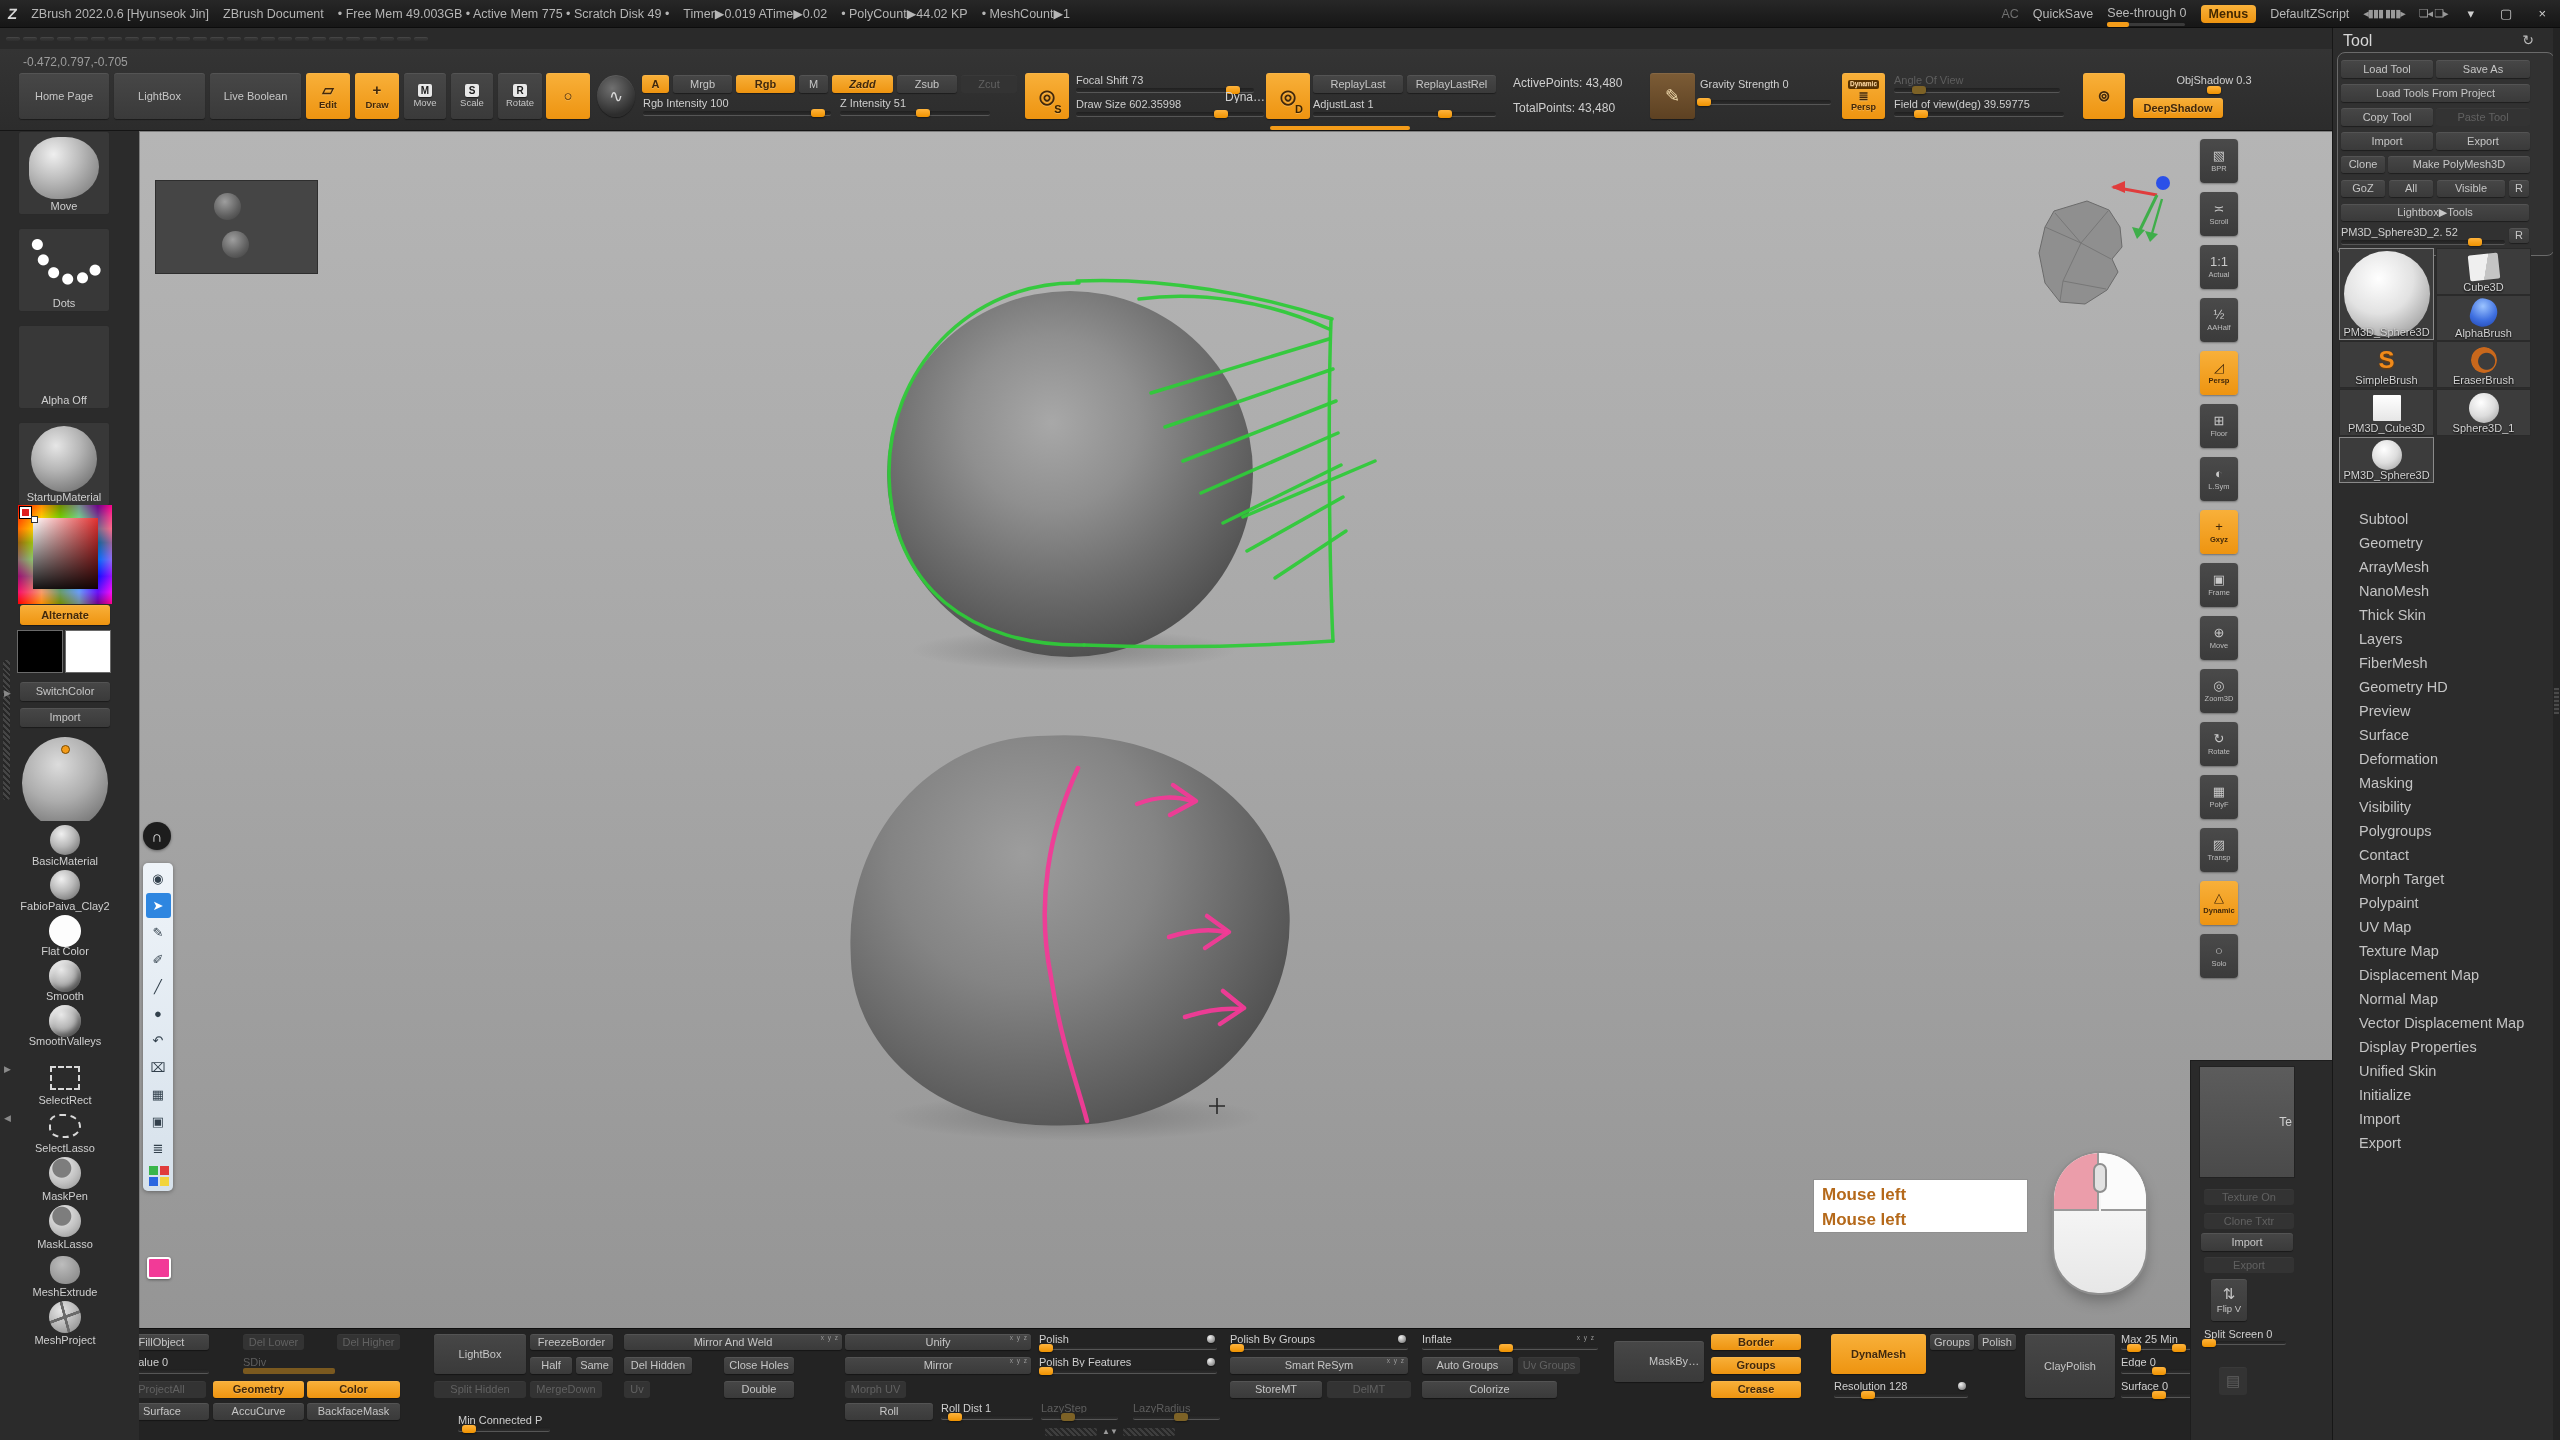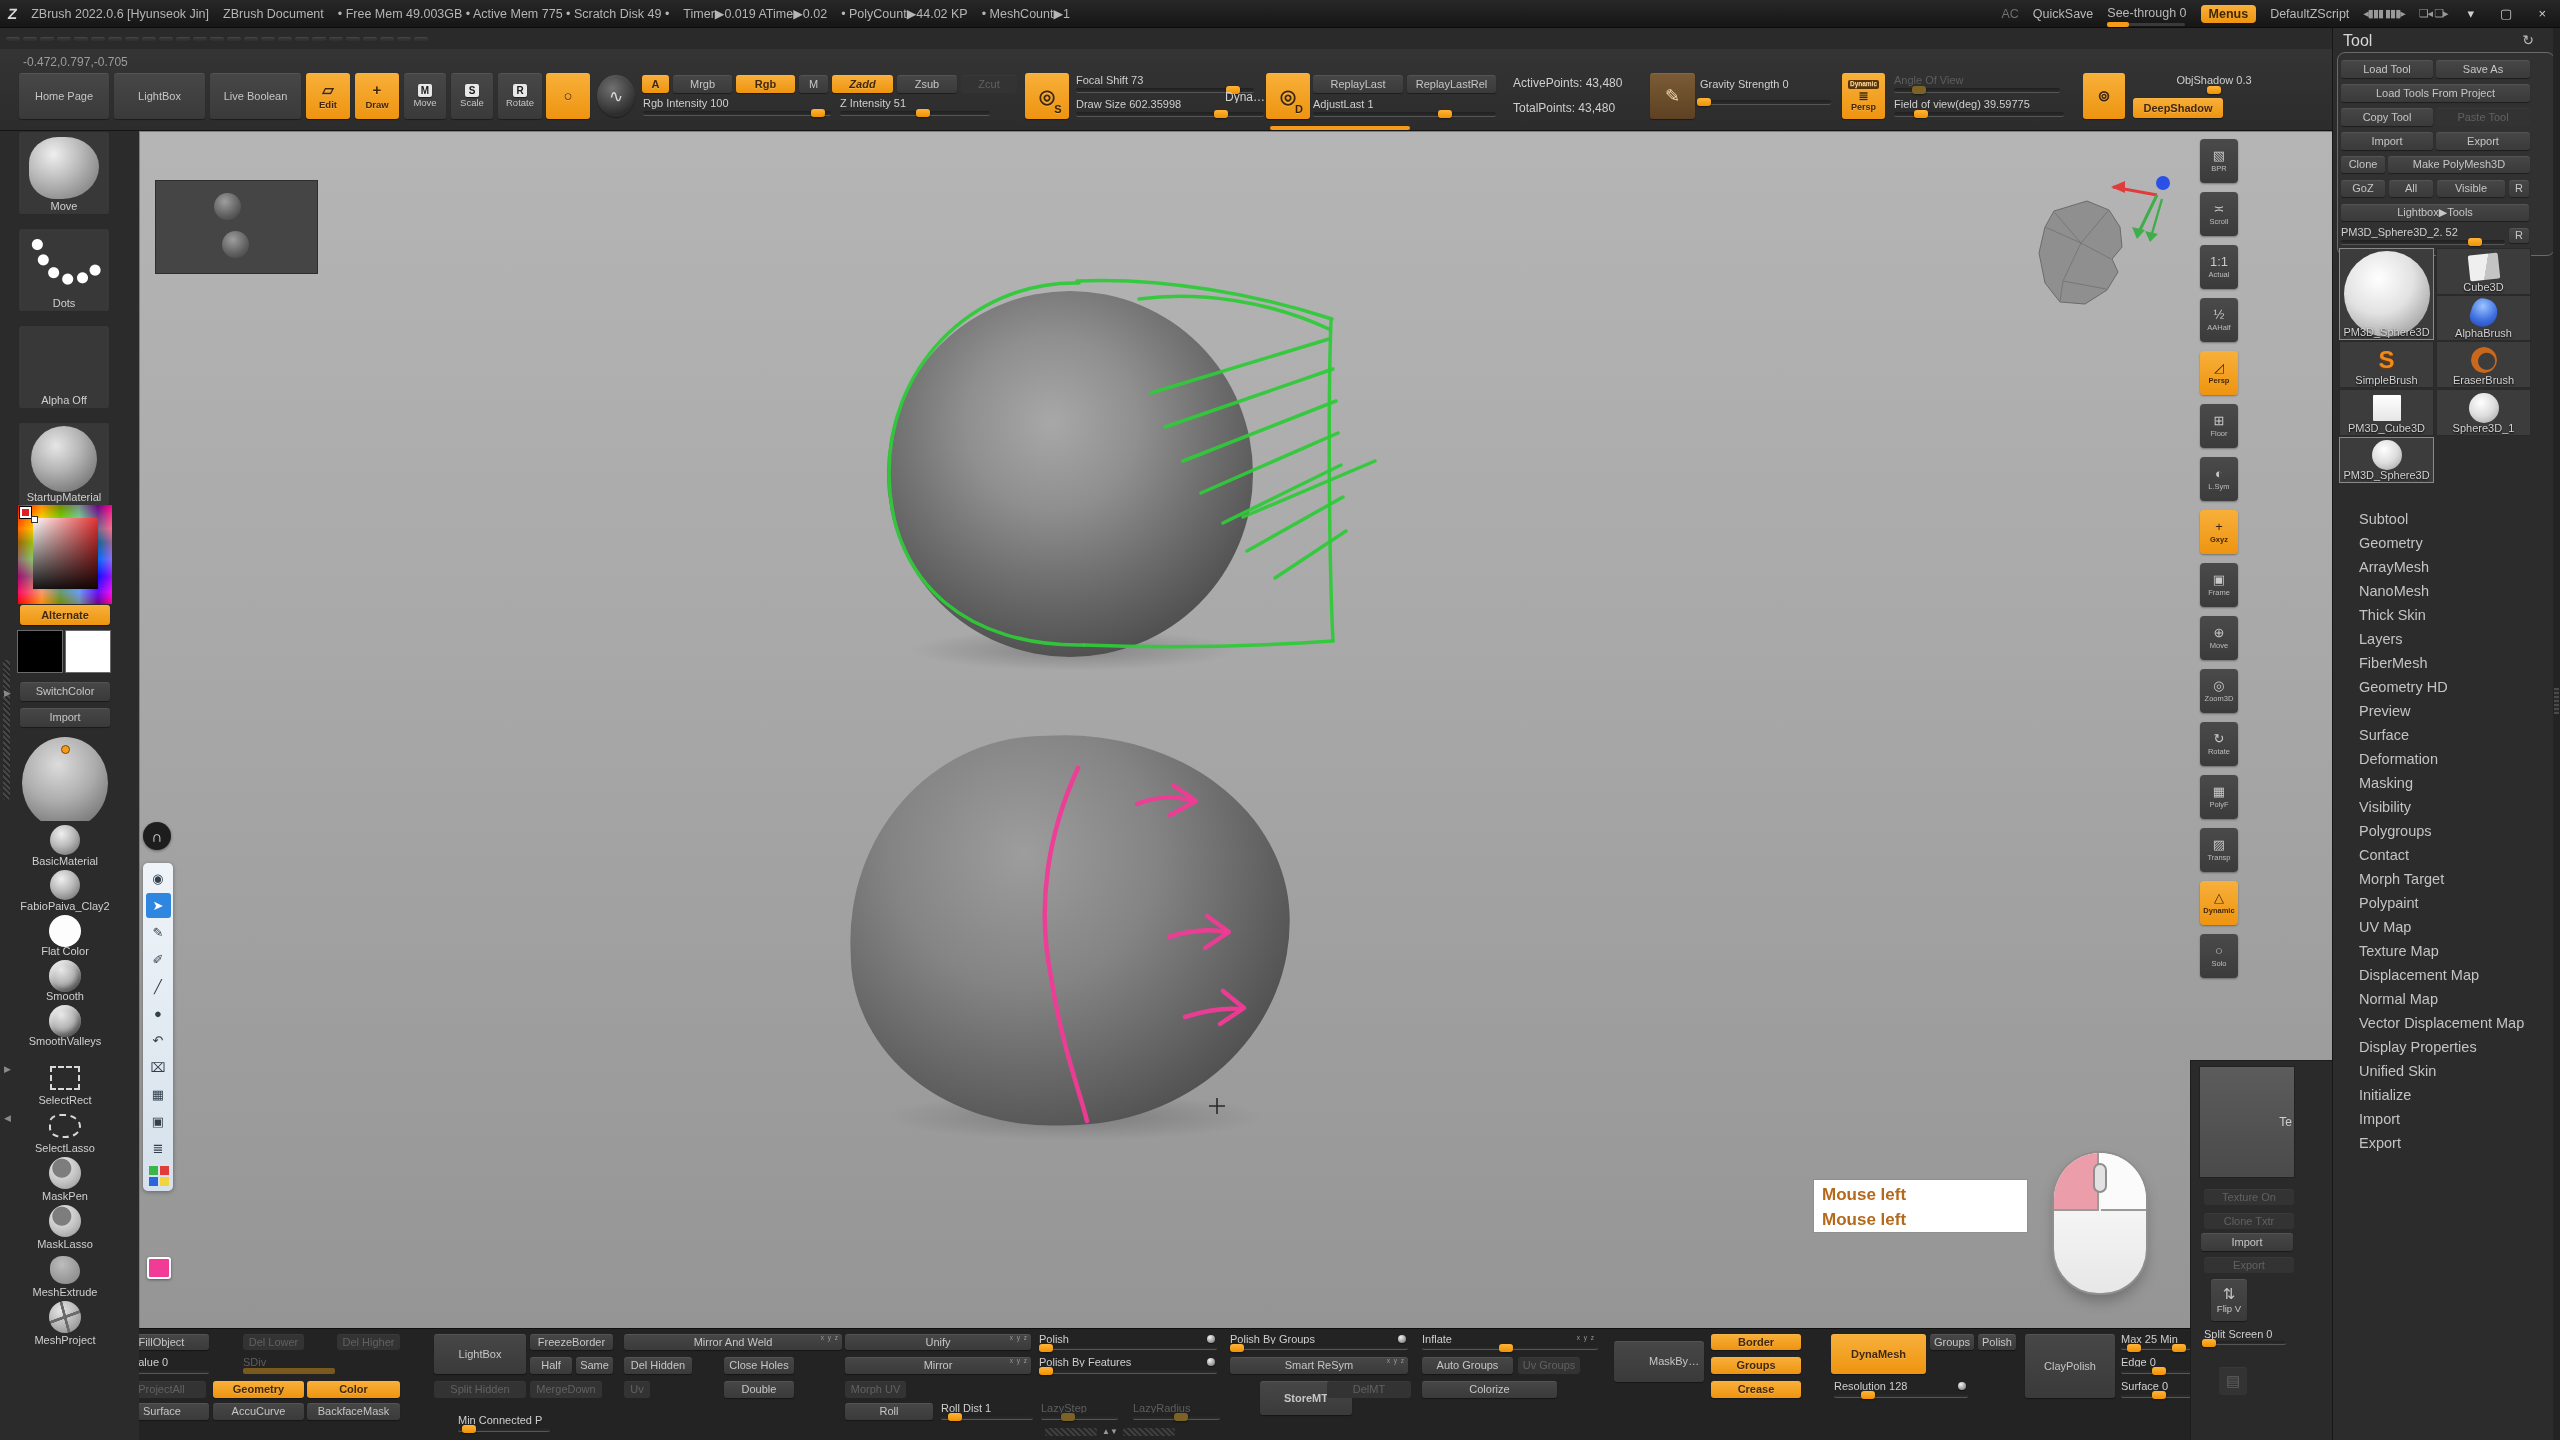--- a/index.html
+++ b/index.html
@@ -826,21 +826,21 @@
     </div>
     <div class="cell dim" style="left: 624px; top: 52px; width: 26px; height: 17px;">
       <span class="lbl">Uv</span>
     </div>
     <div class="cell" style="left: 724px; top: 52px; width: 70px; height: 17px;">
       <span class="lbl">Double</span>
     </div>
     <div class="cell dim" style="left: 845px; top: 52px; width: 61px; height: 17px;">
       <span class="lbl">Morph UV</span>
     </div>
-    <div class="cell" style="left: 1260px; top: 52px; width: 92px; height: 34px; font-weight: bold;">
+    <div class="cell" style="left: 1230px; top: 52px; width: 92px; height: 17px;">
       <span class="lbl">StoreMT</span>
     </div>
     <div class="cell dim" style="left: 1327px; top: 52px; width: 84px; height: 17px;">
       <span class="lbl">DelMT</span>
     </div>
     <div class="cell" style="left: 1422px; top: 52px; width: 135px; height: 17px;">
       <span class="lbl">Colorize</span>
     </div>
     <div class="cell on" style="left: 1711px; top: 52px; width: 90px; height: 17px;">
       <span class="lbl">Crease</span>

